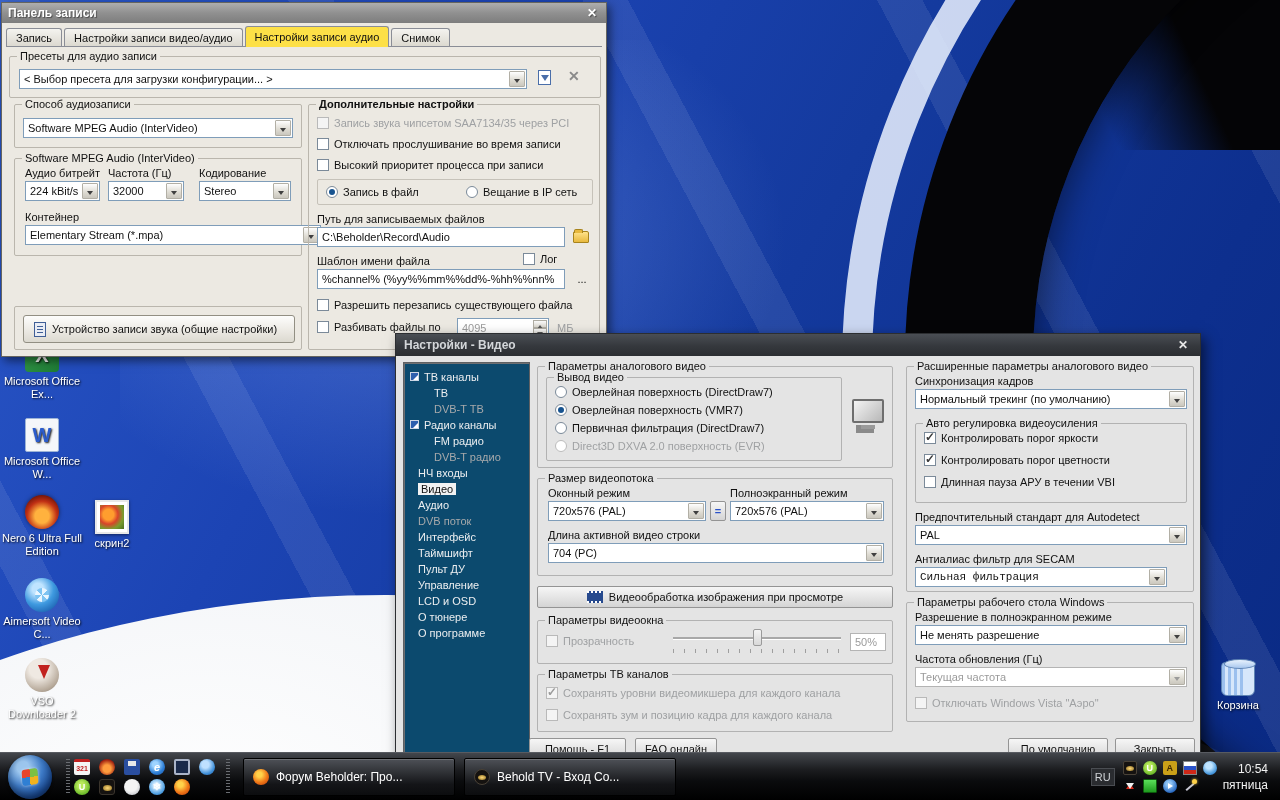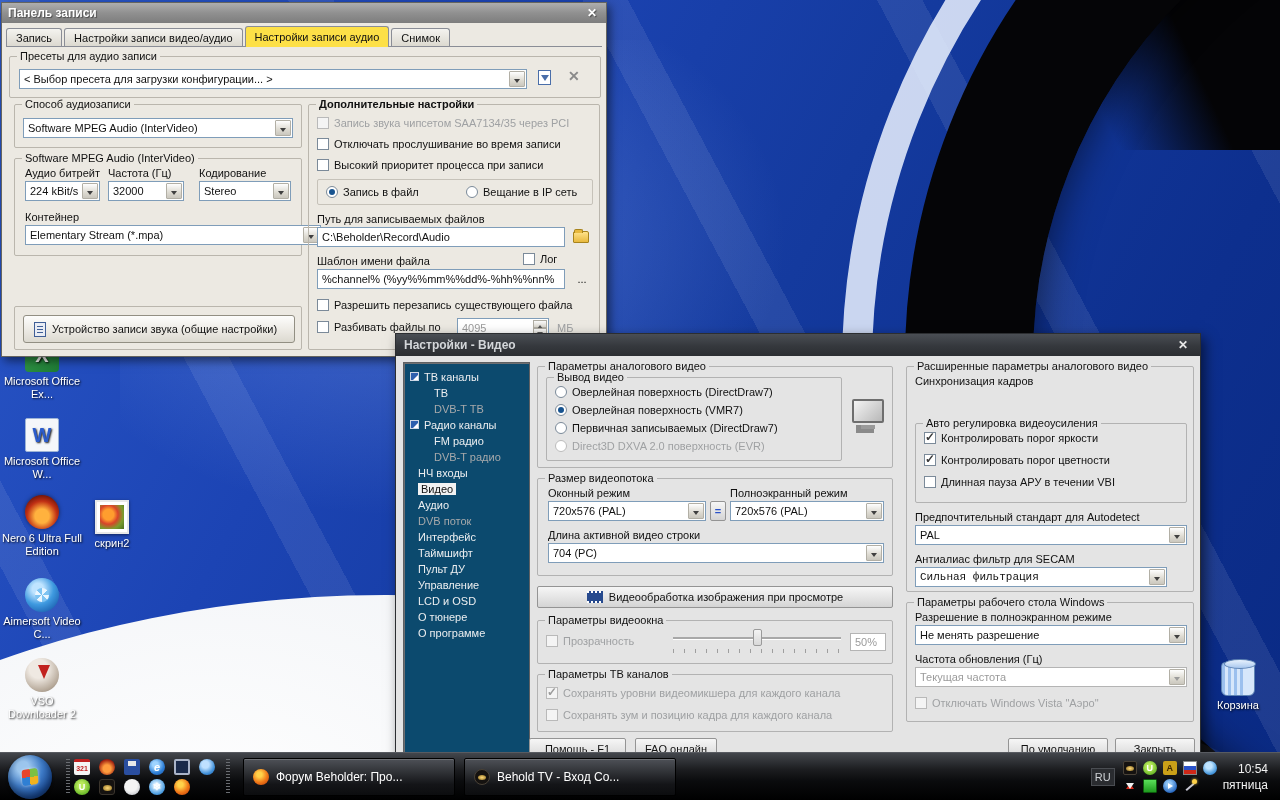--- a/index.html
+++ b/index.html
@@ -394,21 +394,21 @@
       <div class="cbrow" style="left:8px; top:8px;">
         <span class="radio"></span>
         <span>Оверлейная поверхность (DirectDraw7)</span>
       </div>
       <div class="cbrow" style="left:8px; top:26px;">
         <span class="radio sel"></span>
         <span>Оверлейная поверхность (VMR7)</span>
       </div>
       <div class="cbrow" style="left:8px; top:44px;">
         <span class="radio"></span>
-        <span>Первичная записываемых (DirectDraw7)</span>
+        <span>Первичная фильтрация (DirectDraw7)</span>
       </div>
       <div class="cbrow dis" style="left:8px; top:62px;">
         <span class="radio"></span>
         <span>Direct3D DXVA 2.0 поверхность (EVR)</span>
       </div>
     </div>
     <div class="i-monitor" style="left:314px; top:32px;"></div>
   </div>
 
   <div class="g g-dark" style="left:141px; top:144px; width:356px; height:98px;">
@@ -475,20 +475,24 @@
   <div class="btn btn-flat" style="left:612px; top:404px; width:100px; height:22px;">
     <span>По умолчанию</span>
   </div>
   <div class="btn btn-flat" style="left:719px; top:404px; width:80px; height:22px;">
     <span>Закрыть</span>
   </div>
 
   <div class="g g-dark" style="left:510px; top:32px; width:288px; height:226px;">
     <span class="gl setgl">Расширенные параметры аналогового видео</span>
     <span class="set-lbl" style="left:8px; top:8px;">Синхронизация кадров</span>
+    <div class="combo" style="left:8px; top:22px; width:272px;">
+      <span>Нормальный трекинг (по умолчанию)</span>
+      <span class="ca"></span>
+    </div>
     <div class="g g-dark" style="left:8px; top:56px; width:272px; height:80px;">
       <span class="gl setgl">Авто регулировка видеоусиления</span>
       <div class="cbrow" style="left:8px; top:8px;">
         <span class="cb ck"></span>
         <span>Контролировать порог яркости</span>
       </div>
       <div class="cbrow" style="left:8px; top:30px;">
         <span class="cb ck"></span>
         <span>Контролировать порог цветности</span>
       </div>

